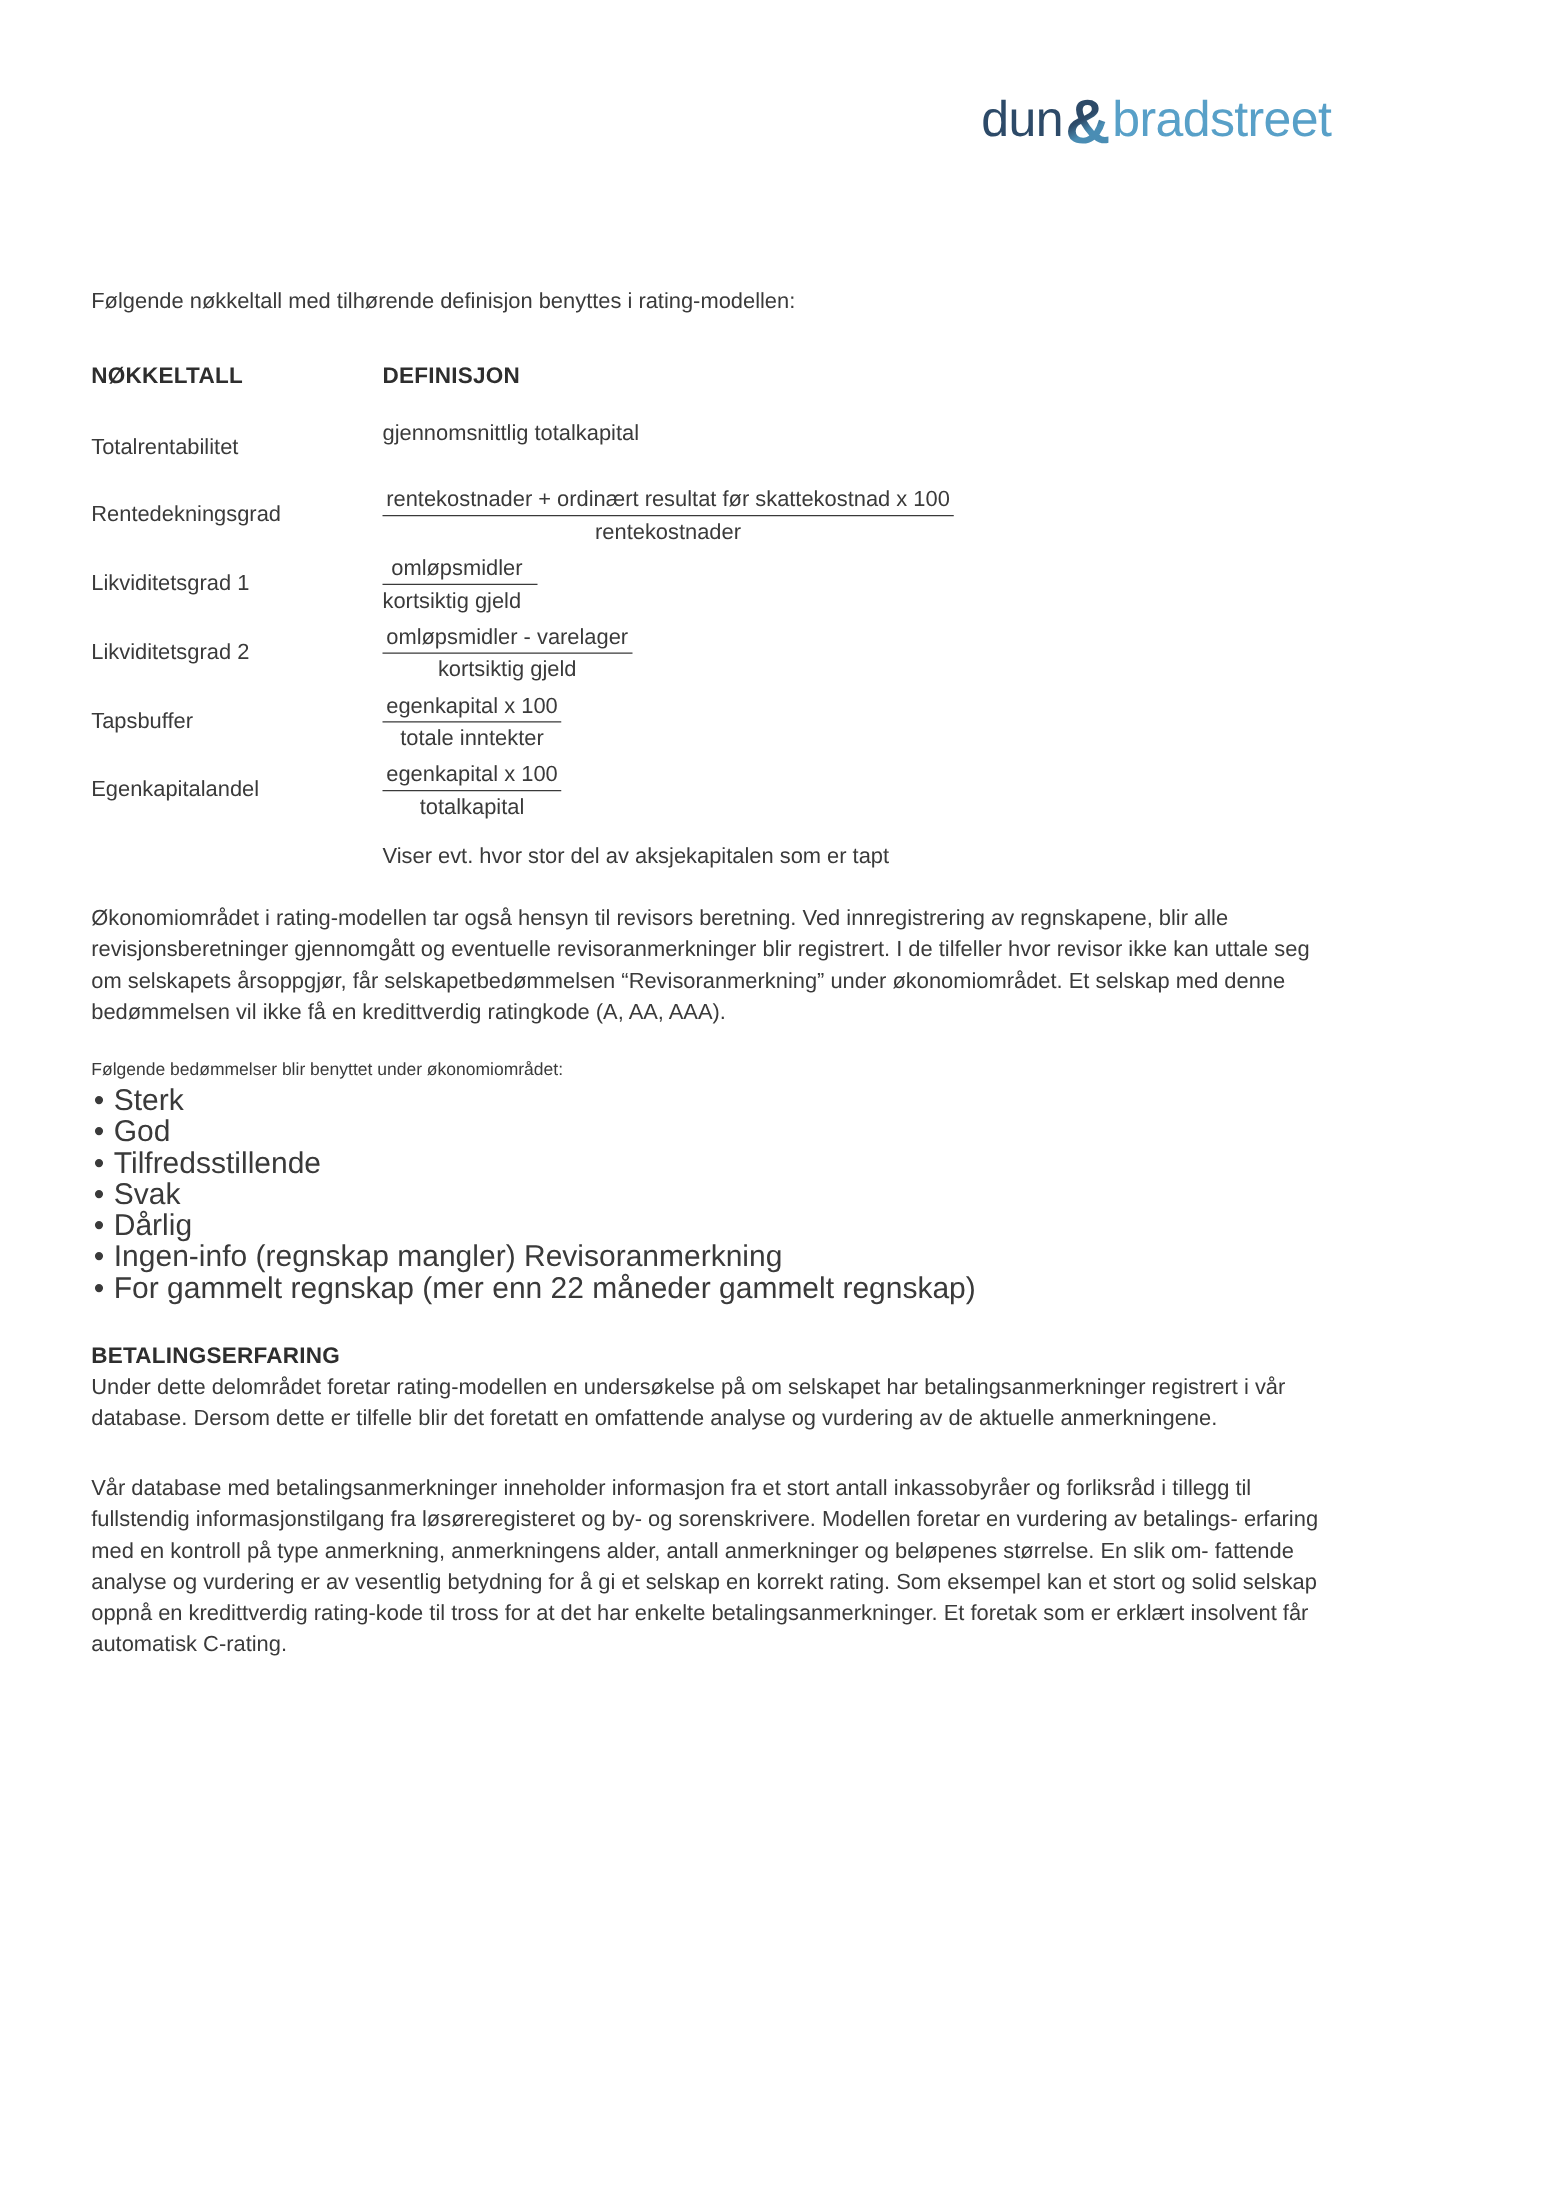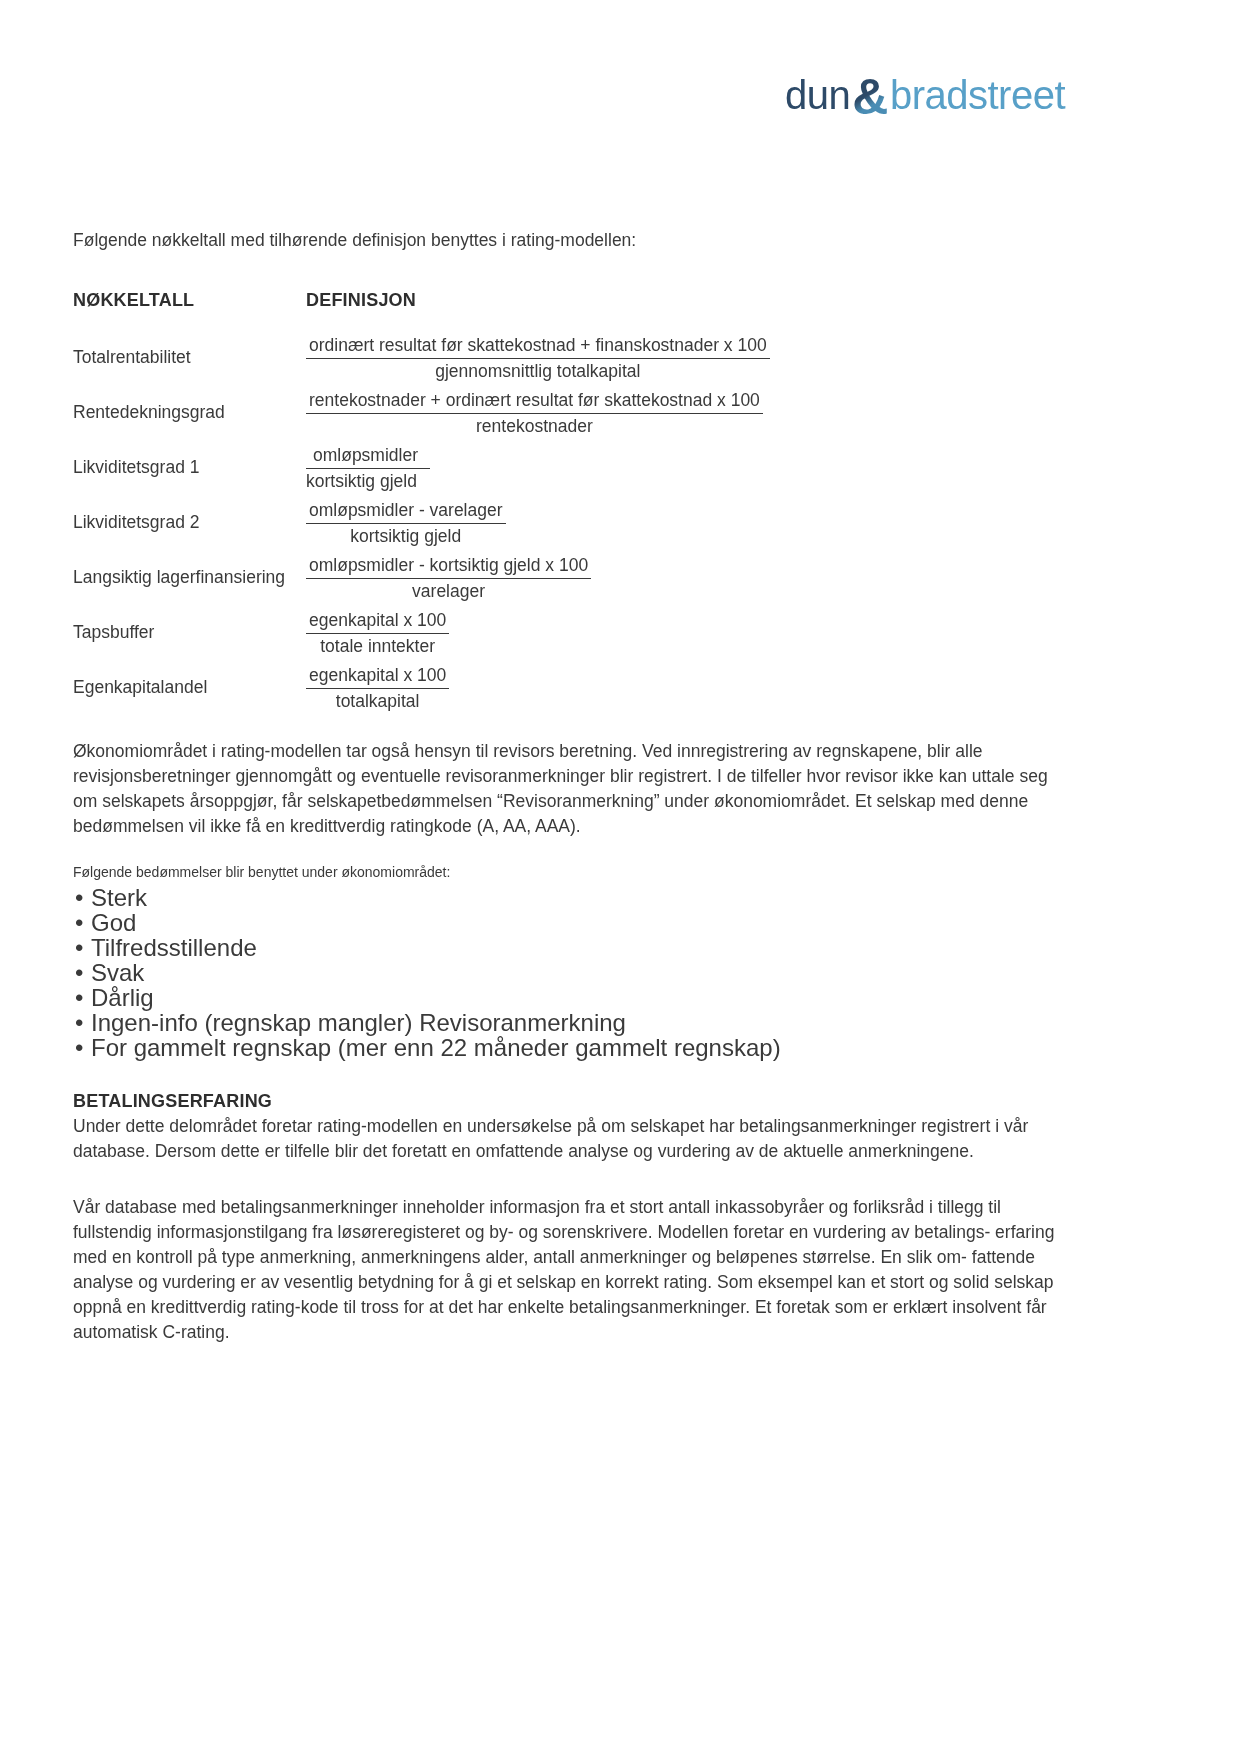--- a/index.html
+++ b/index.html
@@ -109,21 +109,20 @@
     <div class="tbl">
       <div class="tbl-head">
         <div class="col1 th">NØKKELTALL</div>
         <div class="col2 th">DEFINISJON</div>
       </div>
       <div class="rows" id="rows">
   <div class="trow">
     <div class="col1 rlabel">Totalrentabilitet</div>
     <div class="col2">
       <span class="fraction">
-        <span class="num">ordinært resultat før skattekostnad + finanskostnader x 100</span>
         <span class="den">gjennomsnittlig totalkapital</span>
       </span>
     </div>
   </div>
 
   <div class="trow">
     <div class="col1 rlabel">Rentedekningsgrad</div>
     <div class="col2">
       <span class="fraction">
         <span class="num">rentekostnader + ordinært resultat før skattekostnad x 100</span>
@@ -145,29 +144,20 @@
   <div class="trow">
     <div class="col1 rlabel">Likviditetsgrad 2</div>
     <div class="col2">
       <span class="fraction">
         <span class="num">omløpsmidler - varelager</span>
         <span class="den">kortsiktig gjeld</span>
       </span>
     </div>
   </div>
 
-  <div class="trow">
-    <div class="col1 rlabel">Langsiktig lagerfinansiering</div>
-    <div class="col2">
-      <span class="fraction">
-        <span class="num">omløpsmidler - kortsiktig gjeld x 100</span>
-        <span class="den">varelager</span>
-      </span>
-    </div>
-  </div>
 
   <div class="trow">
     <div class="col1 rlabel">Tapsbuffer</div>
     <div class="col2">
       <span class="fraction">
         <span class="num">egenkapital x 100</span>
         <span class="den">totale inntekter</span>
       </span>
     </div>
   </div>
@@ -176,20 +166,24 @@
     <div class="col1 rlabel">Egenkapitalandel</div>
     <div class="col2">
       <span class="fraction">
         <span class="num">egenkapital x 100</span>
         <span class="den">totalkapital</span>
       </span>
     </div>
   </div>
 
 </div>
+      <div class="note-row">
+        <div class="col1"></div>
+        <div class="col2 note">Viser evt. hvor stor del av aksjekapitalen som er tapt</div>
+      </div>
     </div>
 
     <p class="para">Økonomiområdet i rating-modellen tar også hensyn til revisors beretning. Ved innregistrering av regnskapene, blir alle revisjonsberetninger gjennomgått og eventuelle revisoranmerkninger blir registrert. I de tilfeller hvor revisor ikke kan uttale seg om selskapets årsoppgjør, får selskapetbedømmelsen “Revisoranmerkning” under økonomiområdet. Et selskap med denne bedømmelsen vil ikke få en kredittverdig ratingkode (A, AA, AAA).</p>
 
     <p class="list-intro">Følgende bedømmelser blir benyttet under økonomiområdet:</p>
     <ul class="assess" id="bullets">
         <li>Sterk</li>
         <li>God</li>
         <li>Tilfredsstillende</li>
         <li>Svak</li>

